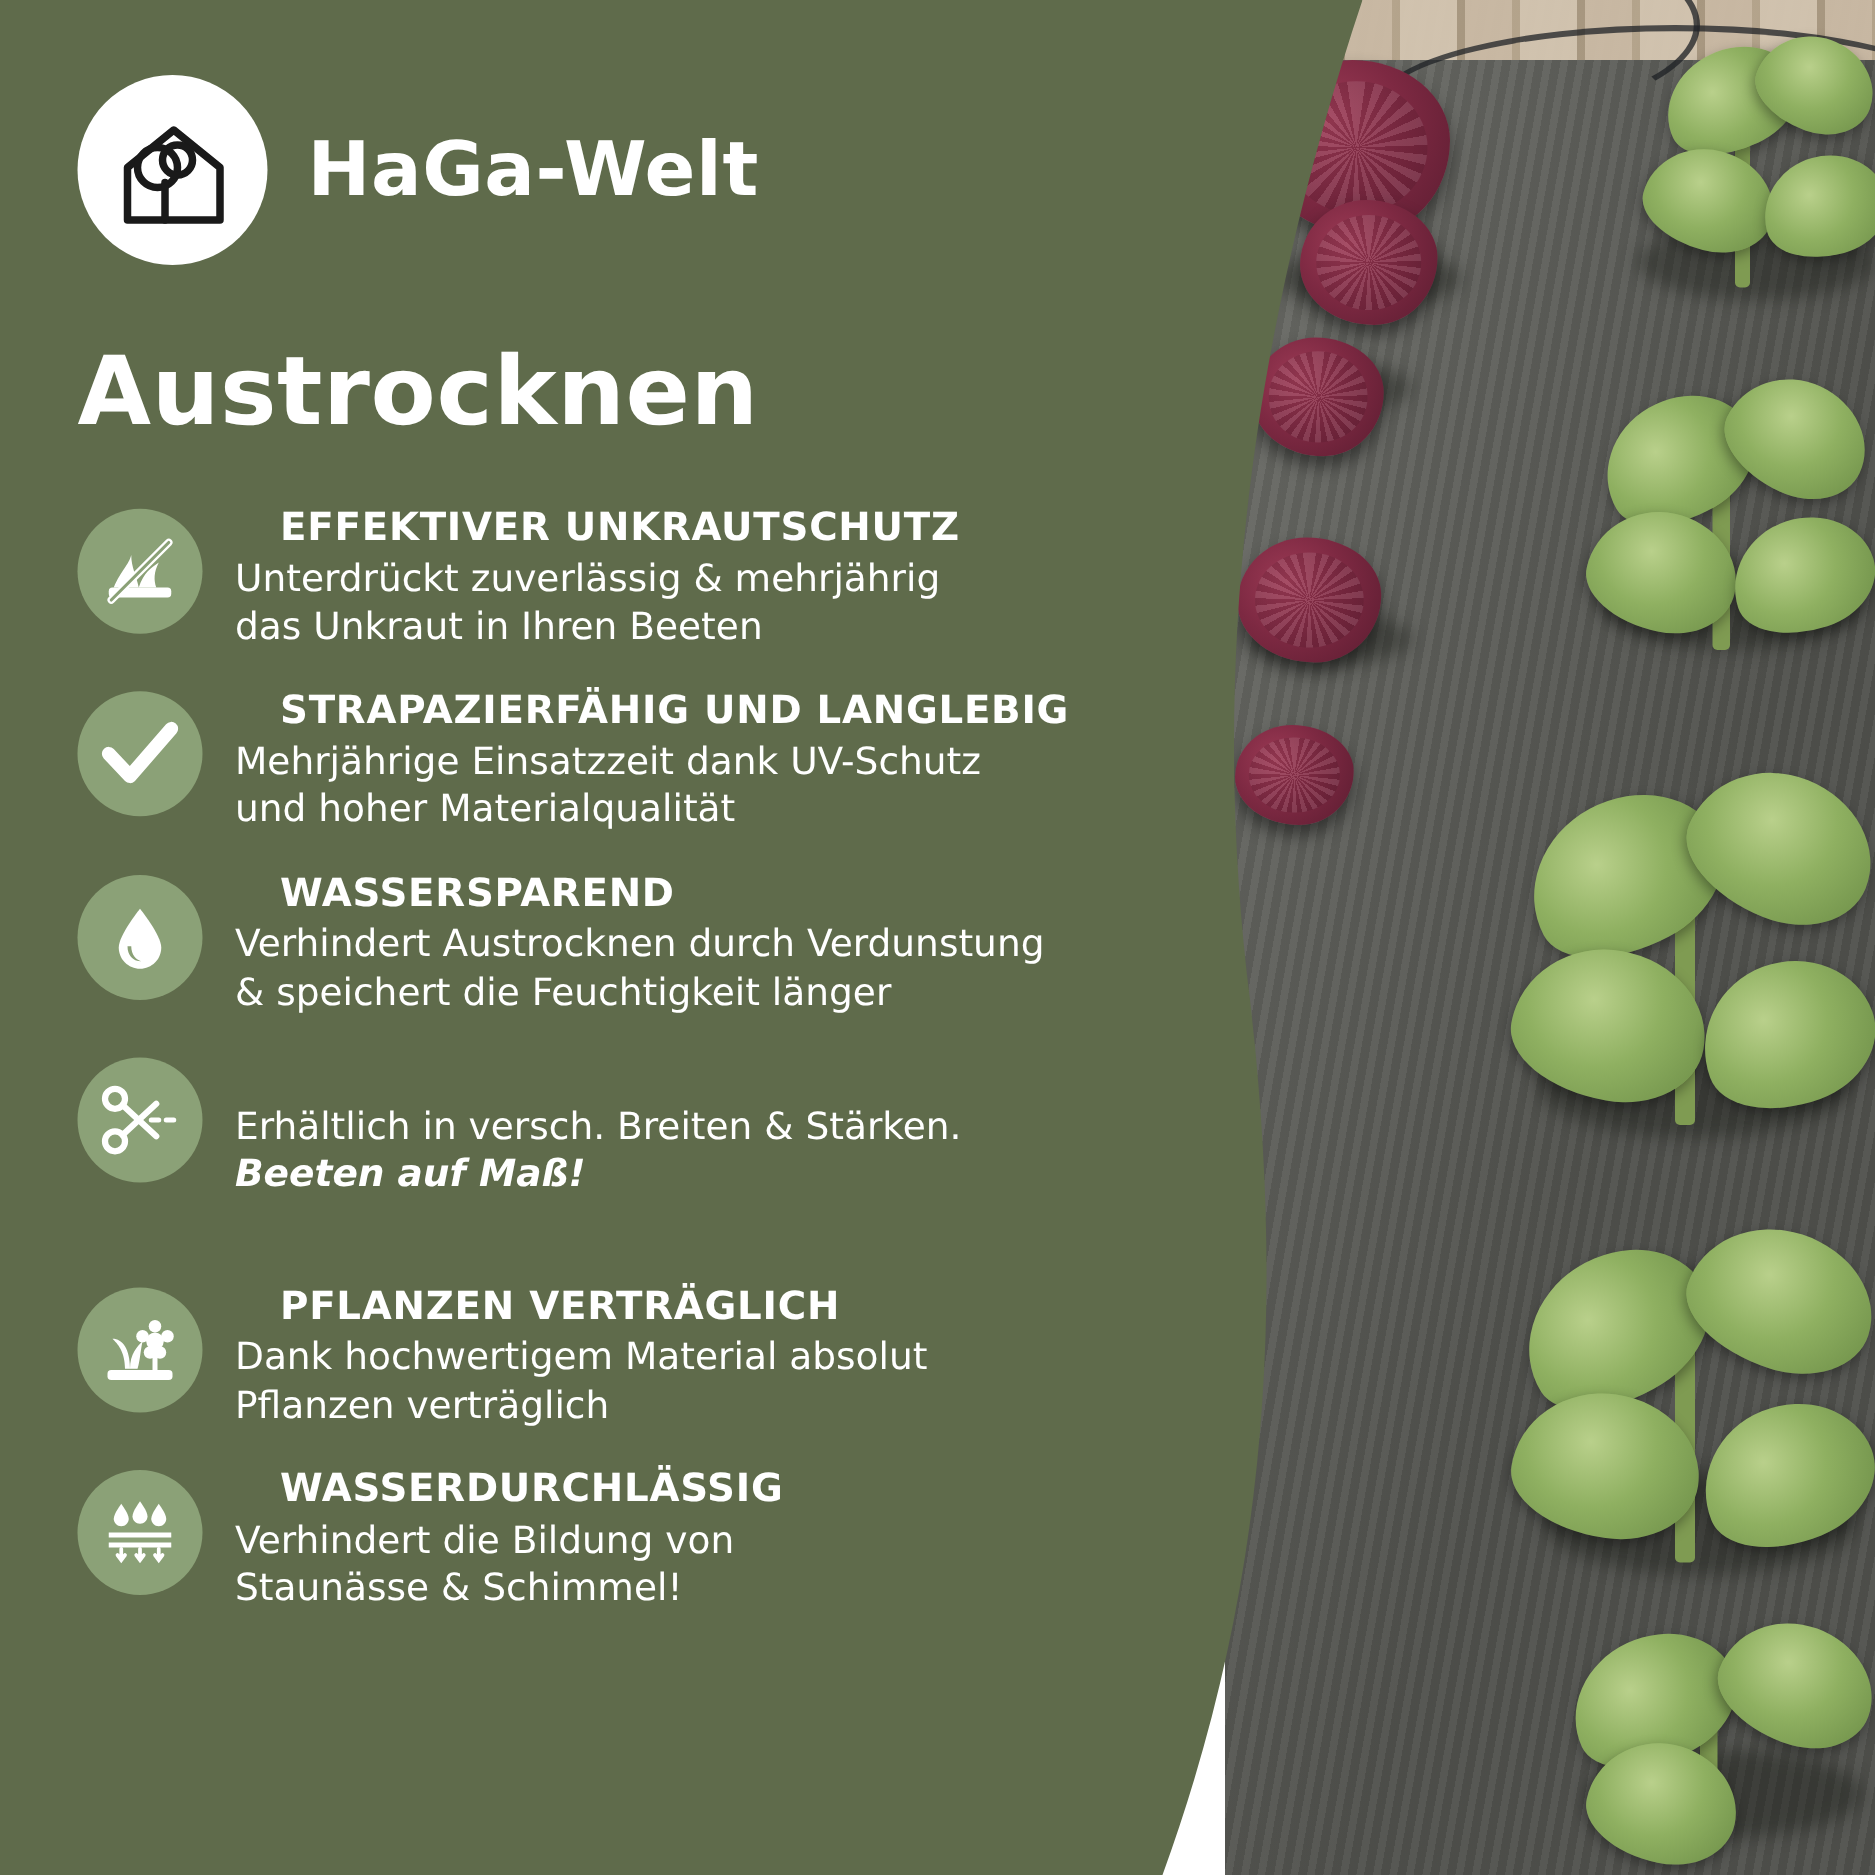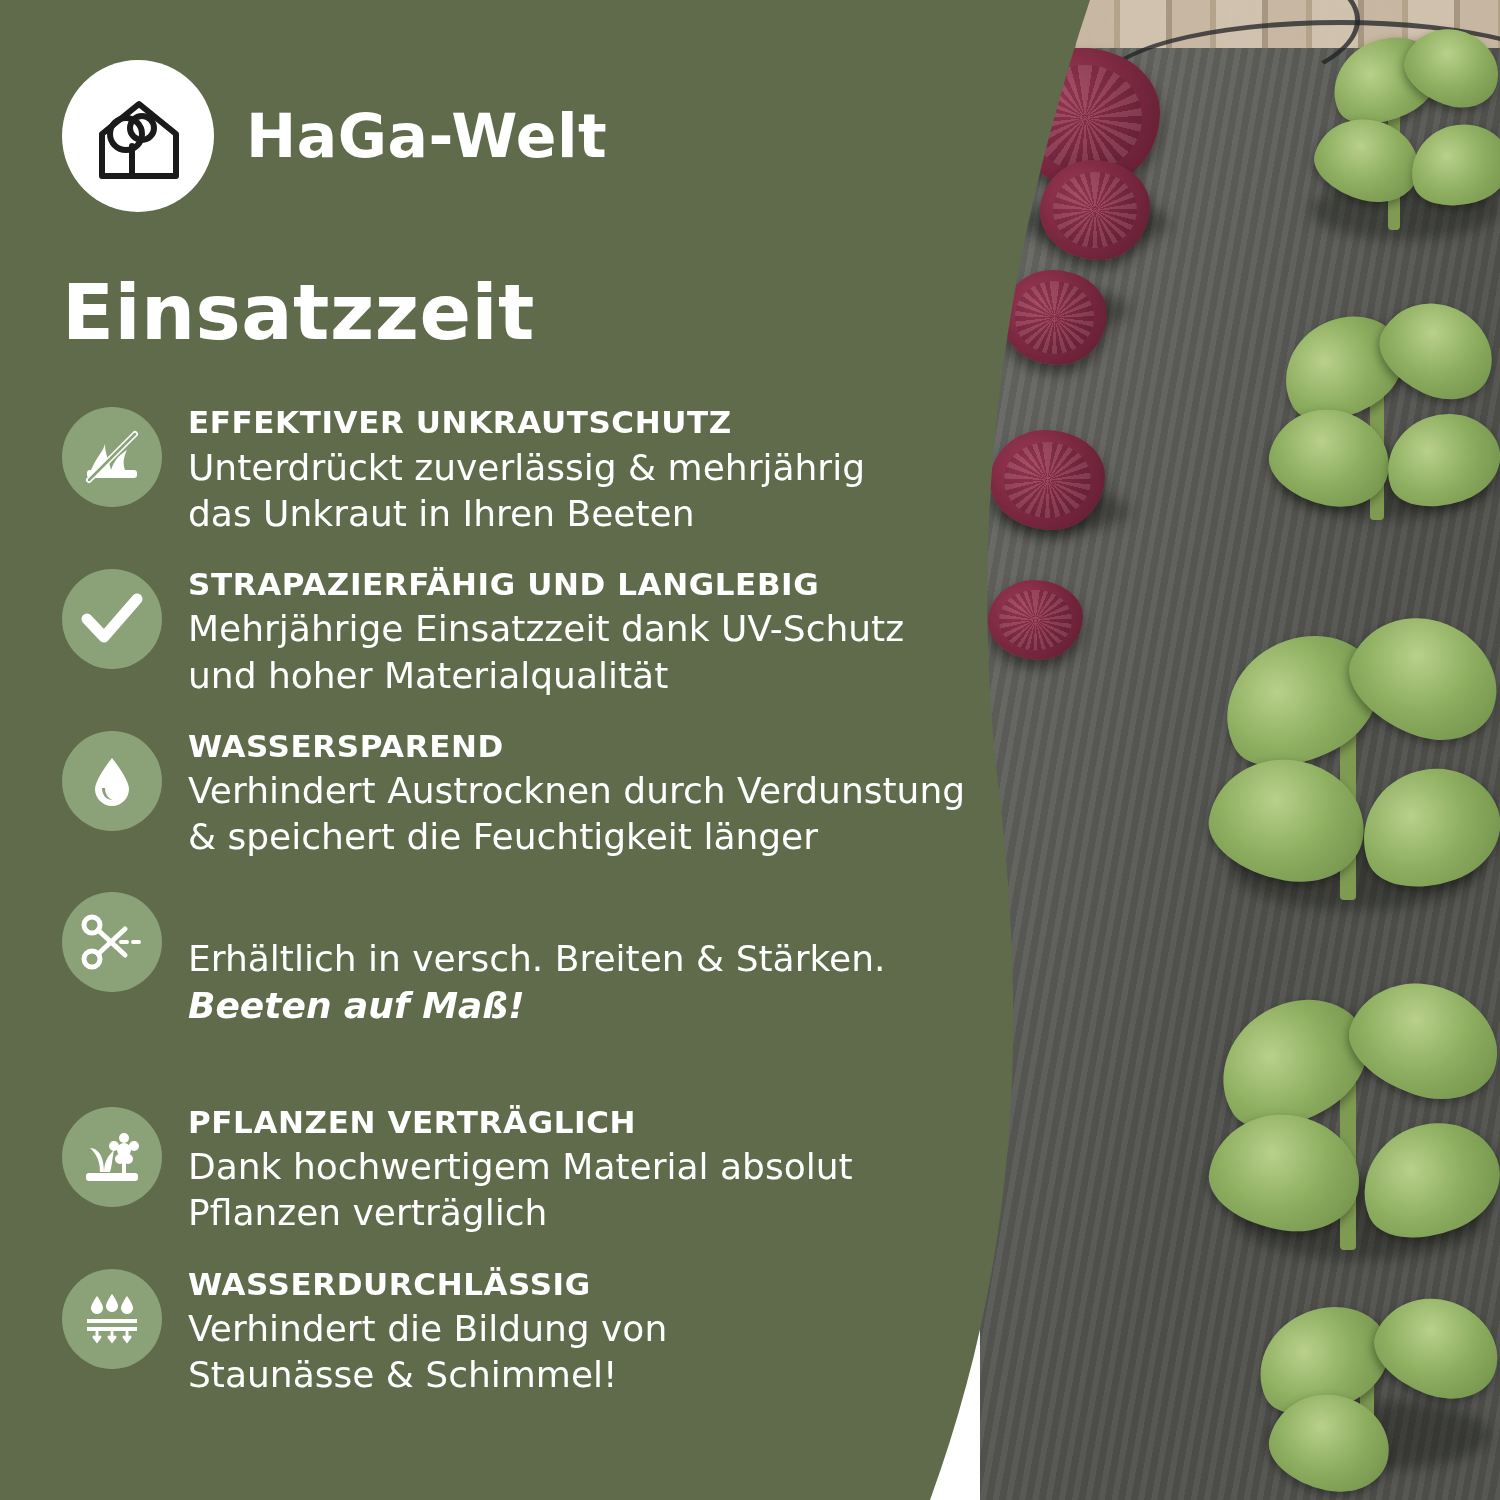--- a/index.html
+++ b/index.html
@@ -133,24 +133,25 @@
     margin-top:8px;
   }
   .feature-text { padding-top:6px; }
   .feature-title {
     color:#ffffff;
     font-size:31px;
     font-weight:bold;
     letter-spacing:0.6px;
     line-height:1.15;
     margin-bottom:4px;
+    margin-left:36px;
   }
   .feature-desc {
     color:#ffffff;
-    font-size:36px;
+    font-size:30px;
     line-height:1.28;
     font-weight:normal;
     white-space:pre-line;
   }
   .feature-desc .em { font-style:italic; font-weight:bold; display:block; }
 </style>
 </head>
 <body>
 
 <div id="page">
@@ -226,21 +227,21 @@
         <svg width="96" height="92" viewBox="0 0 96 92">
           <path d="M12,44 L12,86 L86,86 L86,44 L49,14 Z" fill="none" stroke="#1a1a1a" stroke-width="6" stroke-linejoin="round"></path>
           <circle cx="36" cy="44" r="16" fill="none" stroke="#1a1a1a" stroke-width="6"></circle>
           <circle cx="52" cy="38" r="12" fill="none" stroke="#1a1a1a" stroke-width="6"></circle>
           <line x1="42" y1="56" x2="42" y2="86" stroke="#1a1a1a" stroke-width="6" stroke-linecap="round"></line>
         </svg>
       </div>
       <div class="brand-name">HaGa-Welt</div>
     </div>
 
-    <div class="headline">Einsatzzeit</div>
+    <div class="headline">Austrocknen</div>
 
     <div class="features">
 
       <div class="feature">
         <div class="feature-icon">
           <svg width="62" height="62" viewBox="0 0 62 62">
             <path d="M10,44 C16,30 22,26 24,18 C24,28 28,34 30,44 Z" fill="#ffffff"></path>
             <path d="M30,44 C34,32 40,28 46,24 C42,32 42,38 44,44 Z" fill="#ffffff"></path>
             <rect x="6" y="44" width="50" height="8" rx="3" fill="#ffffff"></rect>
             <line x1="8" y1="54" x2="54" y2="8" stroke="#ffffff" stroke-width="6" stroke-linecap="round"></line>

